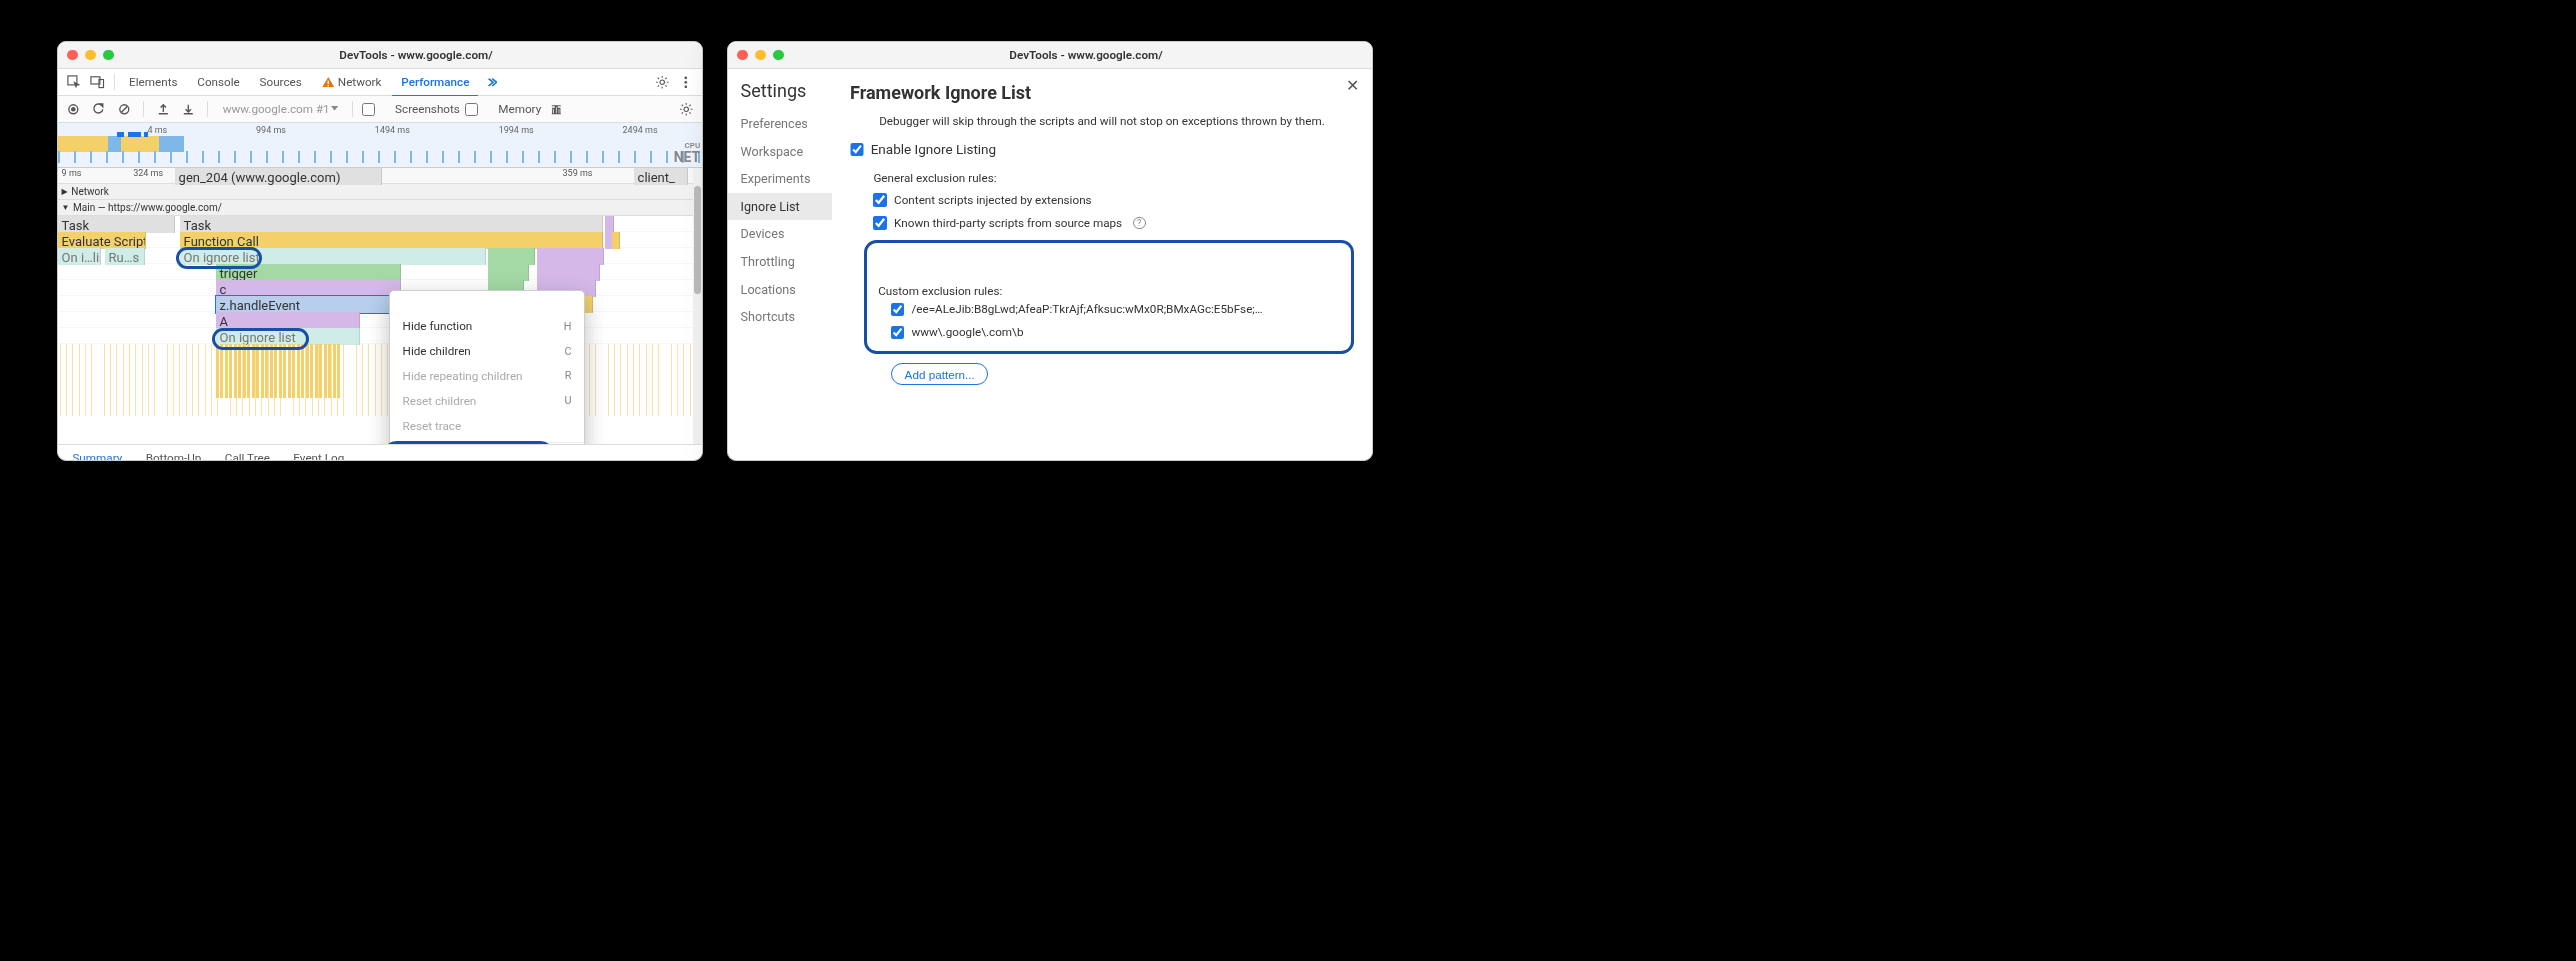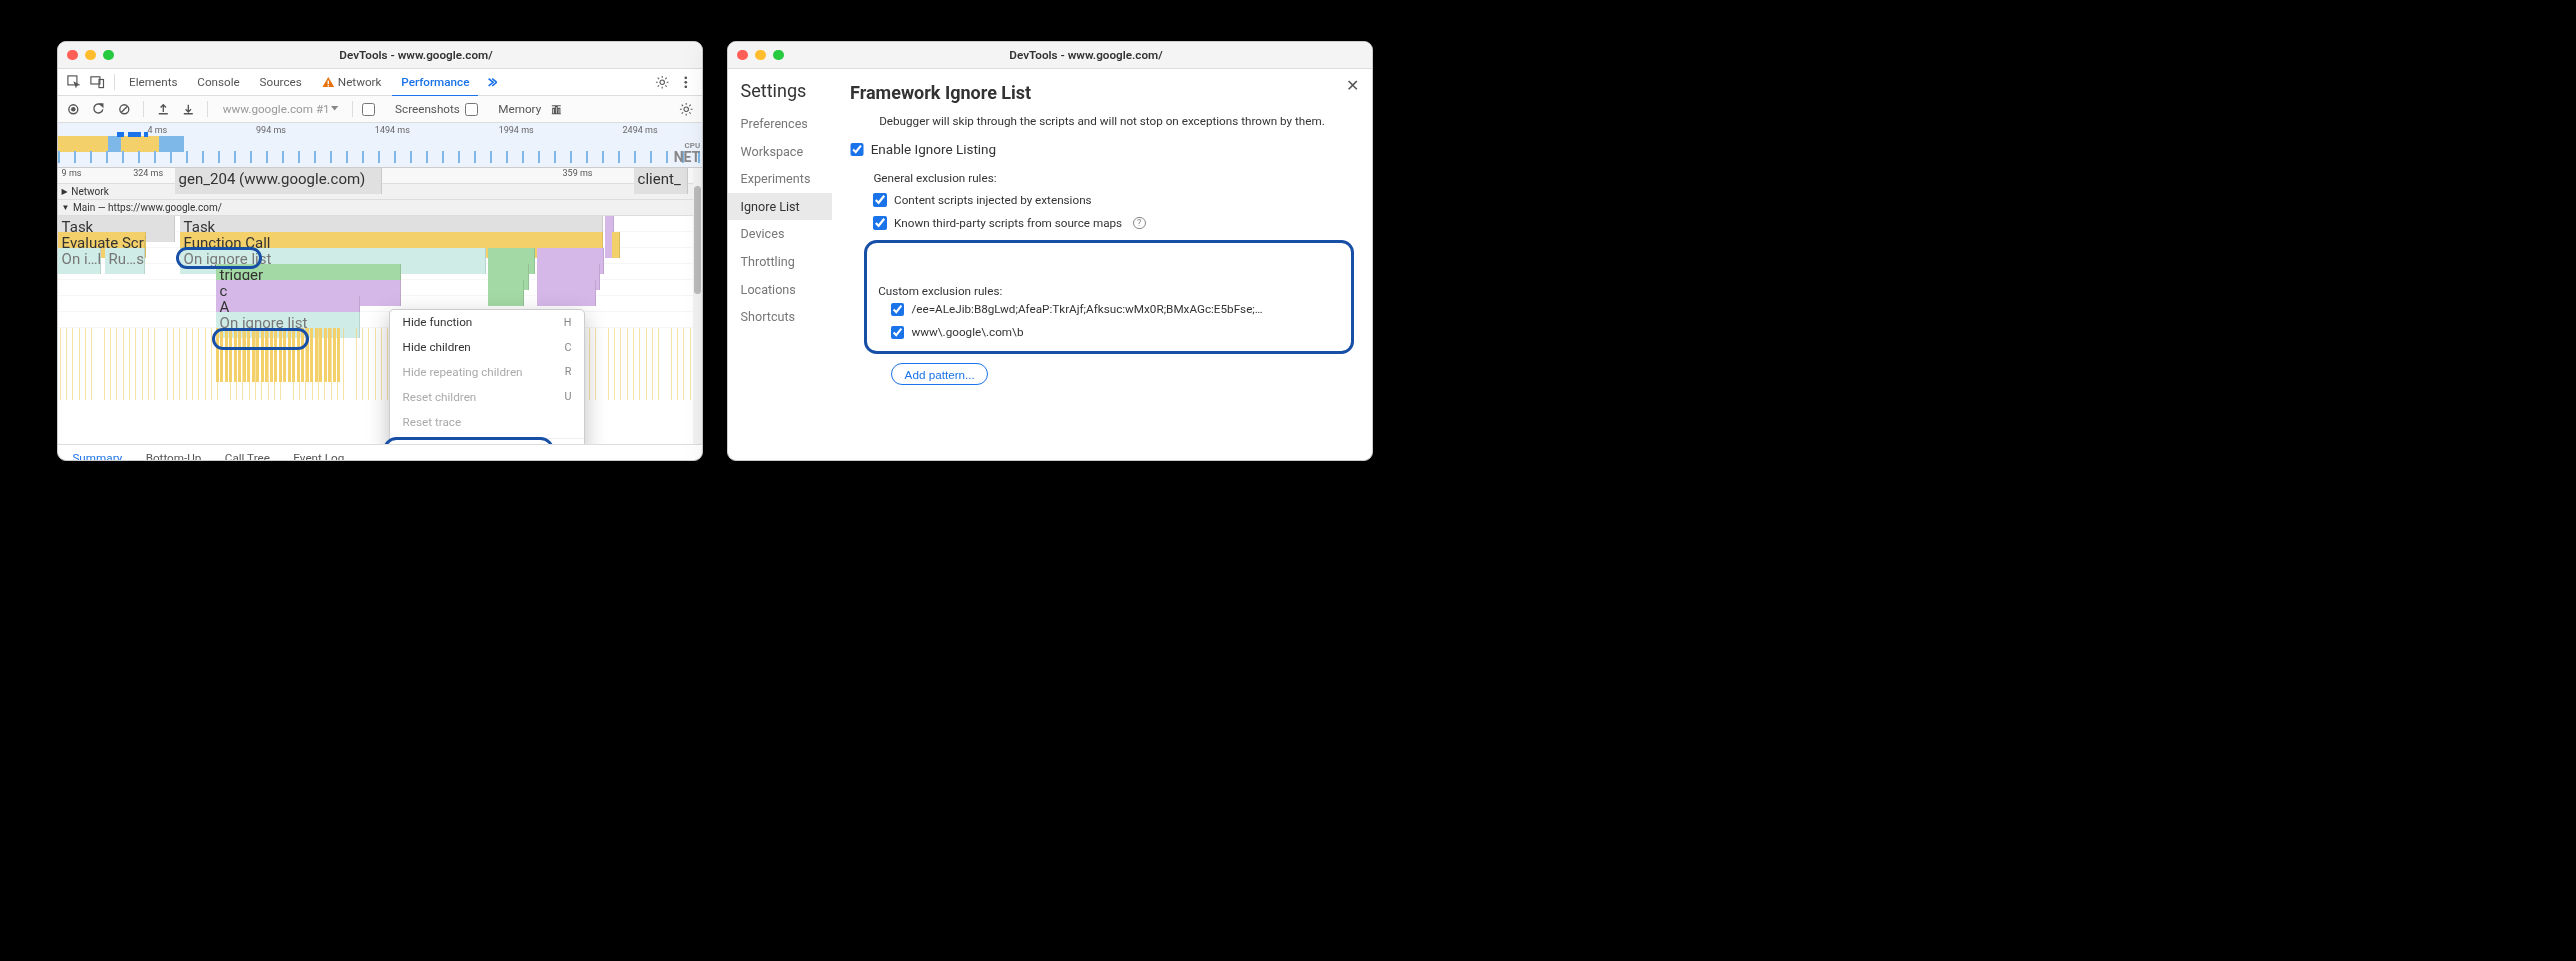--- a/index.html
+++ b/index.html
@@ -134,22 +134,22 @@
     font-size:10px;
     color:#333;
     display:flex;
     align-items:center;
     padding-left:3.6px;
     gap:3.6px;
   }
   .flame-rows { position:relative; }
   .flame-row { height:16px; position:relative; border-bottom:0.9px solid #f6f6f6; }
   .bar {
-    position:absolute; top:0; height:26px;
-    font-size:15px; color:#333;
+    position:absolute; top:0; height:17px;
+    font-size:13px; color:#333;
     padding:1.8px 3.6px; overflow:hidden; white-space:nowrap;
     border-right:0.9px solid rgba(0,0,0,0.1);
   }
   .bar-grey { background:#e0e0e0; }
   .bar-yellow { background:#f3d06a; }
   .bar-ignore { background:#cfece6; color:#777; }
   .bar-green { background:#a3d9a5; }
   .bar-purple { background:#d5b8e8; }
   .bar-selected { background:#b8ceed; outline:0.9px solid #1a73e8; }
   .detail-strip { height:72px; position:relative; }
@@ -161,27 +161,27 @@
   .highlight-circle {
     position:absolute;
     border:3.6px solid #174ea6;
     border-radius:14.4px;
     pointer-events:none;
   }
   
   .context-menu {
     position:absolute;
     left: 331px;
-    top: 141px;
+    top: 122px;
     width: 196px;
     background:#fff;
     border:0.9px solid #ccc;
     border-radius:5px;
     box-shadow:0 7.2px 22.5px rgba(0,0,0,0.25);
-    padding:0 0;
+    padding:23px 0;
     z-index:10;
   }
   .menu-item {
     display:flex;
     justify-content:space-between;
     align-items:center;
     padding:5.4px 12.6px;
     font-size:11.7px;
     color:#333;
   }
@@ -481,20 +481,25 @@
         <div class="bar bar-green" style="left:158px;width:185px;">trigger</div>
         <div class="bar" style="left:430px;width:41px;background:#a3d9a5;"></div>
         <div class="bar" style="left:479px;width:63px;background:#d5b8e8;"></div>
       </div>
       <div class="flame-row">
         <div class="bar bar-purple" style="left:158px;width:185px;">c</div>
         <div class="bar" style="left:430px;width:36px;background:#a3d9a5;"></div>
         <div class="bar" style="left:479px;width:59px;background:#d5b8e8;"></div>
       </div>
       <div class="flame-row">
+        <div class="bar bar-selected" style="left:158px;width:185px;">z.handleEvent</div>
+        <div class="bar" style="left:430px;width:31.5px;background:#a3d9a5;"></div>
+        <div class="bar" style="left:479px;width:56px;background:#f3d06a;"></div>
+      </div>
+      <div class="flame-row">
         <div class="bar bar-purple" style="left:158px;width:144px;">A</div>
       </div>
       <div class="flame-row">
         <div class="bar bar-ignore" style="left:158px;width:144px;">On ignore list</div>
       </div>
       <div class="detail-strip">
         <div class="v-strips"></div>
         <div style="position:absolute;left:158px;top:0;width:126px;height:54px;background:repeating-linear-gradient(90deg,#f3d06a 0 2.7px, transparent 2.7px 4.5px);"></div>
       </div>
     </div>

